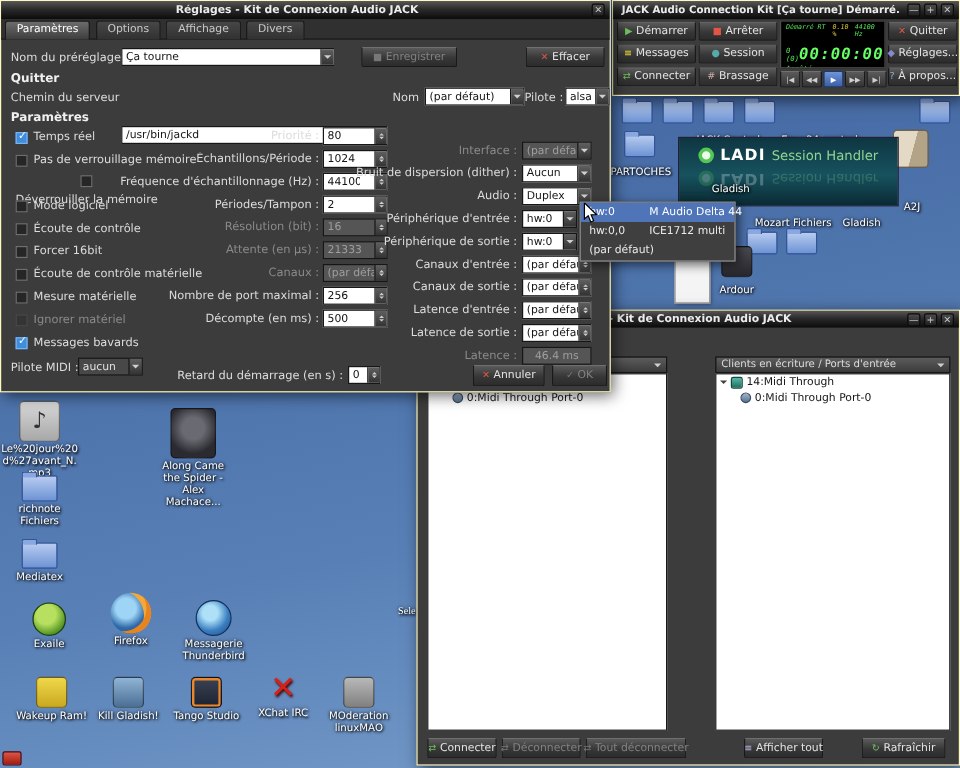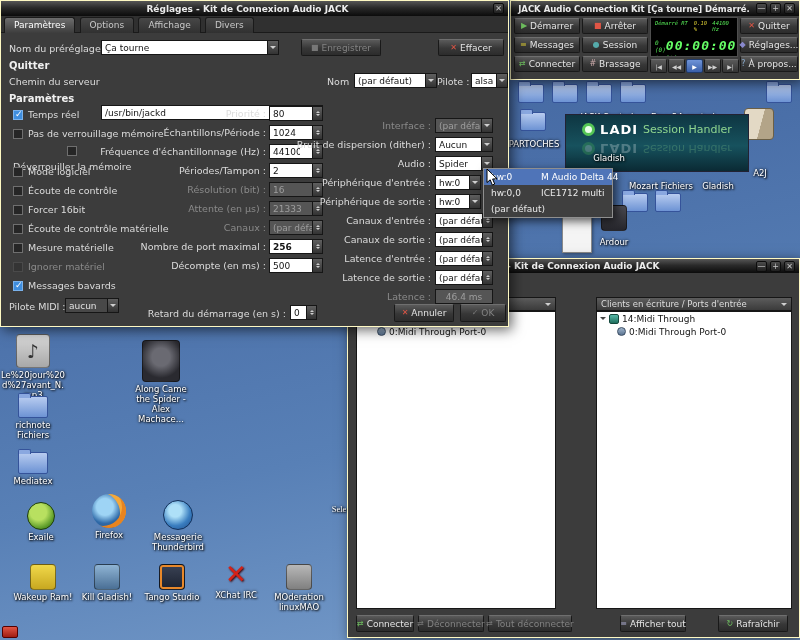--- a/index.html
+++ b/index.html
@@ -460,21 +460,21 @@
     </div>
   <div class="flabel dis" style="left:95px;top:221px;width:170px;">Canaux :</div>
   <div class="field dis" style="left:268px;top:219px;width:54px;">
       <span class="val">(par défaut)</span>
       <span class="spinbox">
         <i class="u"></i>
         <i class="d"></i>
       </span>
     </div>
   <div class="flabel" style="left:95px;top:240px;width:170px;">Nombre de port maximal :</div>
-  <div class="field" style="left:268px;top:238px;width:54px;font-weight:bold;">
+  <div class="field" style="left:268px;top:238px;width:54px;">
       <span class="val">256</span>
       <span class="spinbox">
         <i class="u"></i>
         <i class="d"></i>
       </span>
     </div>
   <div class="flabel" style="left:95px;top:259px;width:170px;">Décompte (en ms) :</div>
   <div class="field" style="left:268px;top:257px;width:54px;">
       <span class="val">500</span>
       <span class="spinbox">
@@ -488,21 +488,21 @@
       <span class="val">(par défaut)</span>
       <span class="arrowbox"></span>
     </div>
   <div class="flabel" style="left:292px;top:138px;width:138px;">Bruit de dispersion (dither) :</div>
   <div class="field" style="left:434px;top:136px;width:58px;">
       <span class="val">Aucun</span>
       <span class="arrowbox"></span>
     </div>
   <div class="flabel" style="left:292px;top:157px;width:138px;">Audio :</div>
   <div class="field" style="left:434px;top:155px;width:58px;">
-      <span class="val">Spider</span>
+      <span class="val">Duplex</span>
       <span class="arrowbox"></span>
     </div>
   <div class="flabel" style="left:292px;top:176px;width:138px;">Périphérique d'entrée :</div>
   <div class="field" style="left:434px;top:174px;width:46px;">
       <span class="val">hw:0</span>
       <span class="arrowbox"></span>
     </div>
   <div class="pick" style="left:482px;top:174px;"></div>
   <div class="flabel" style="left:292px;top:195px;width:138px;">Périphérique de sortie :</div>
   <div class="field" style="left:434px;top:193px;width:46px;">

